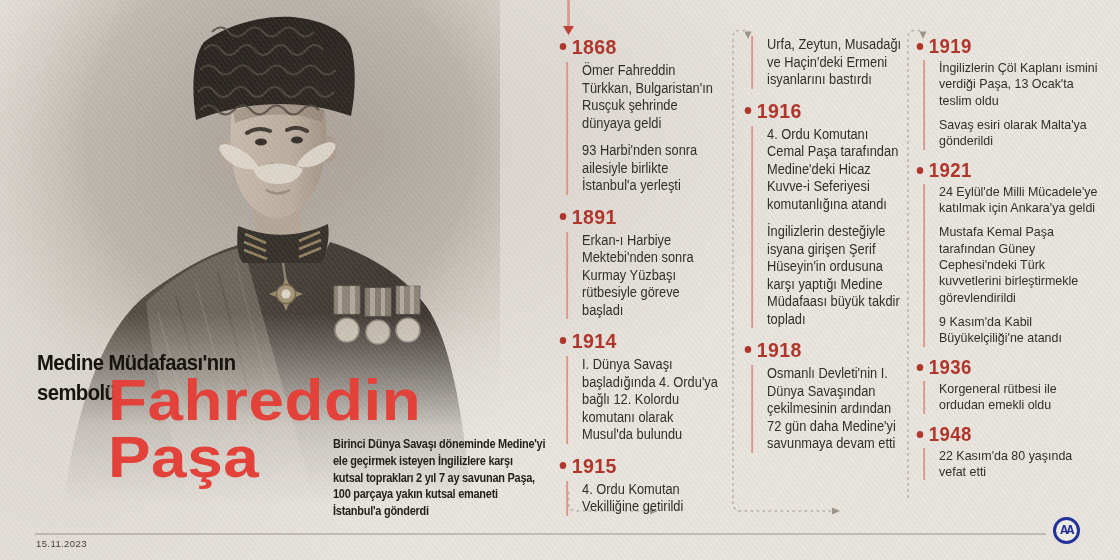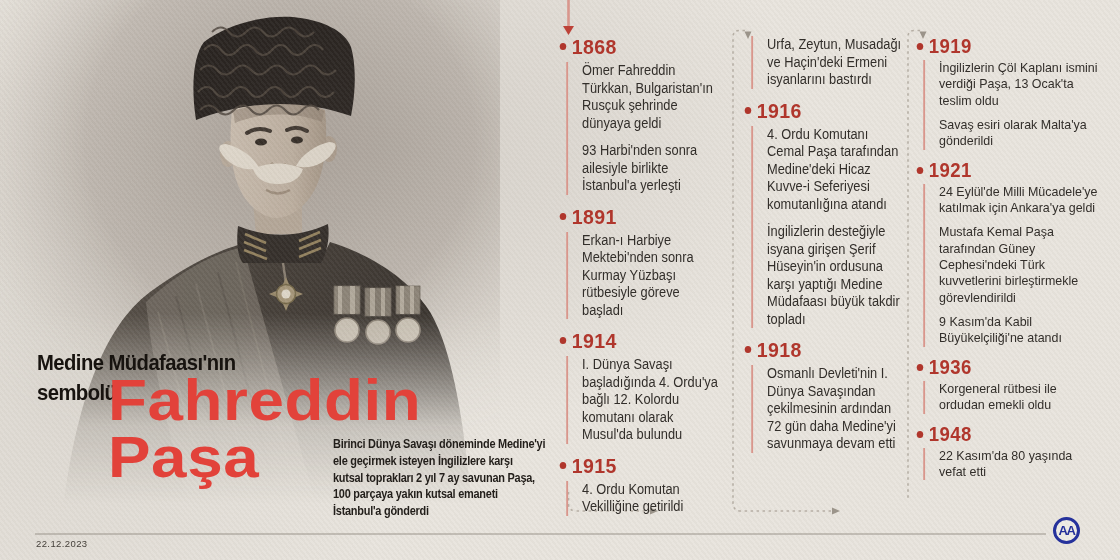--- a/index.html
+++ b/index.html
@@ -55,20 +55,21 @@
   #col3 .paras p:last-child{margin-bottom:2px;}
 
   
   .date{position:absolute;left:36px;top:538px;z-index:3;color:#45403a;font-size:9.5px;letter-spacing:0.4px;}
   .aa-logo{
     position:absolute;left:1053px;top:517px;z-index:3;width:27px;height:27px;
     border:3px solid #25319b;border-radius:50%;box-sizing:border-box;
     display:flex;align-items:center;justify-content:center;
     color:#25319b;font-weight:bold;font-size:13px;letter-spacing:-1.5px;
     background:rgba(250,248,244,0.35);
+    font-family:Liberation Mono, monospace;
   }
 </style>
 </head>
 <body>
 
 <div class="stage">
 
   <svg class="portrait" width="500" height="560" viewBox="0 0 500 560" aria-hidden="true">
     <defs>
       <radialGradient id="pbg" cx="0.56" cy="0.30" r="0.78">
@@ -271,18 +272,18 @@
       </div>
     </div>
     <div class="entry">
       <div class="year"><span class="dot"></span><span>1948</span></div>
       <div class="paras">
         <p>22 Kasım'da 80 yaşında vefat etti</p>
       </div>
     </div>
   </div>
 
-  <div class="date">22.12.2023</div>
+  <div class="date">15.11.2023</div>
   <div class="aa-logo">
     <span>AA</span>
   </div>
 
 </div>
 
 </body></html>

